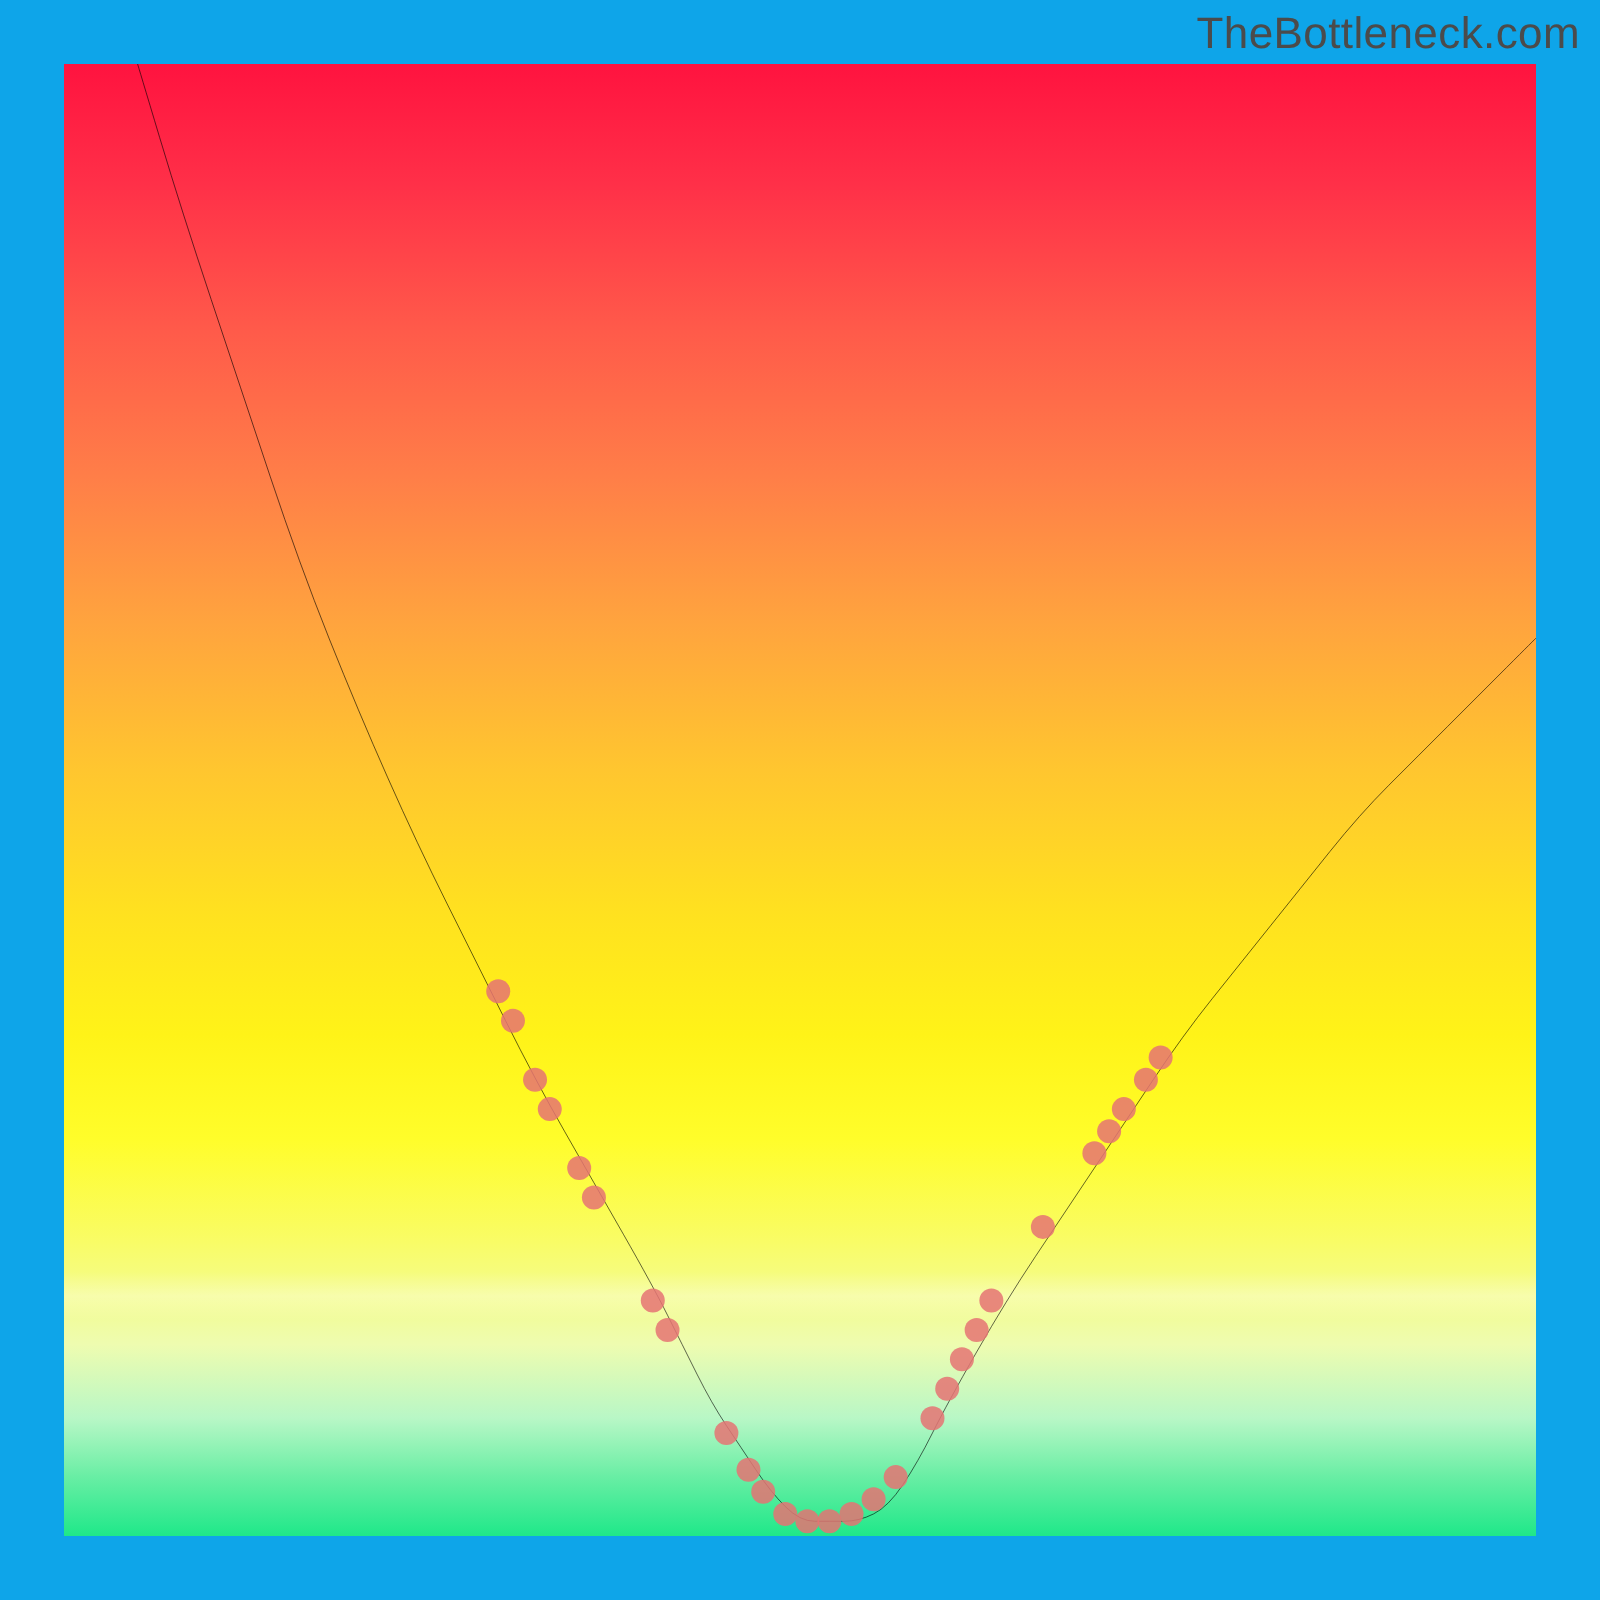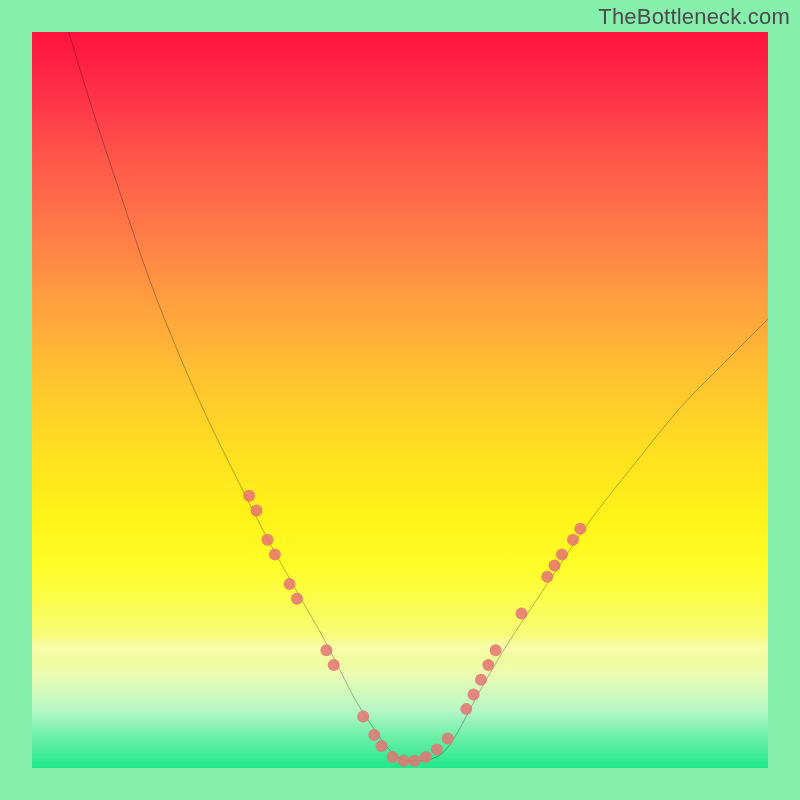--- a/index.html
+++ b/index.html
@@ -8,21 +8,21 @@
     width: 800px;
     height: 800px;
     background: #000;
     font-family: Arial, Helvetica, sans-serif;
     overflow: hidden;
   }
   .frame {
     position: relative;
     width: 800px;
     height: 800px;
-    background: #86efac;
+    background: #0ea5e9;
   }
   .watermark {
     position: absolute;
     top: 4px;
     right: 10px;
     color: #4b4b4b;
     font-size: 22px;
     letter-spacing: 0.2px;
     font-weight: 500;
     z-index: 3;

